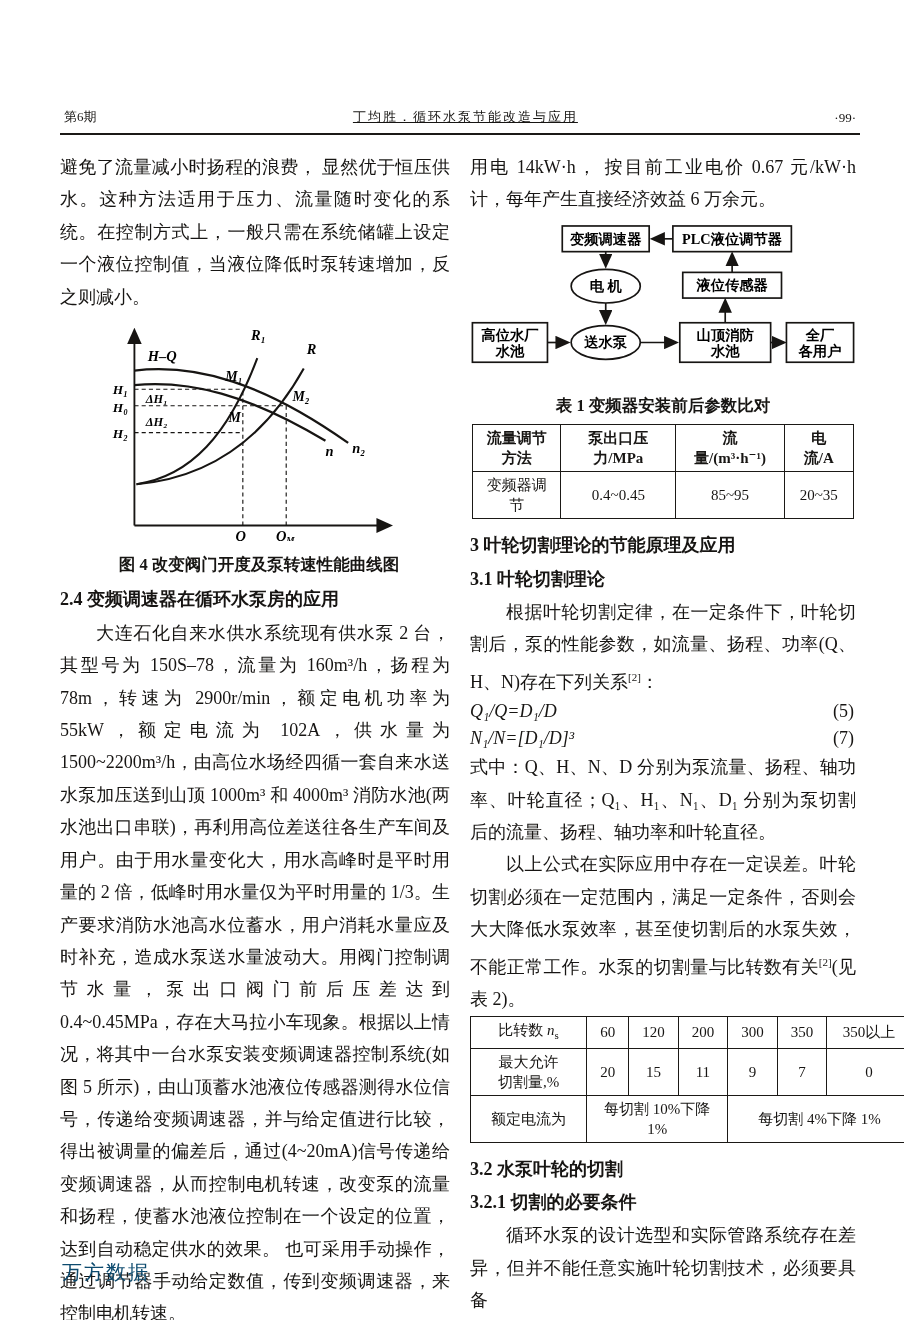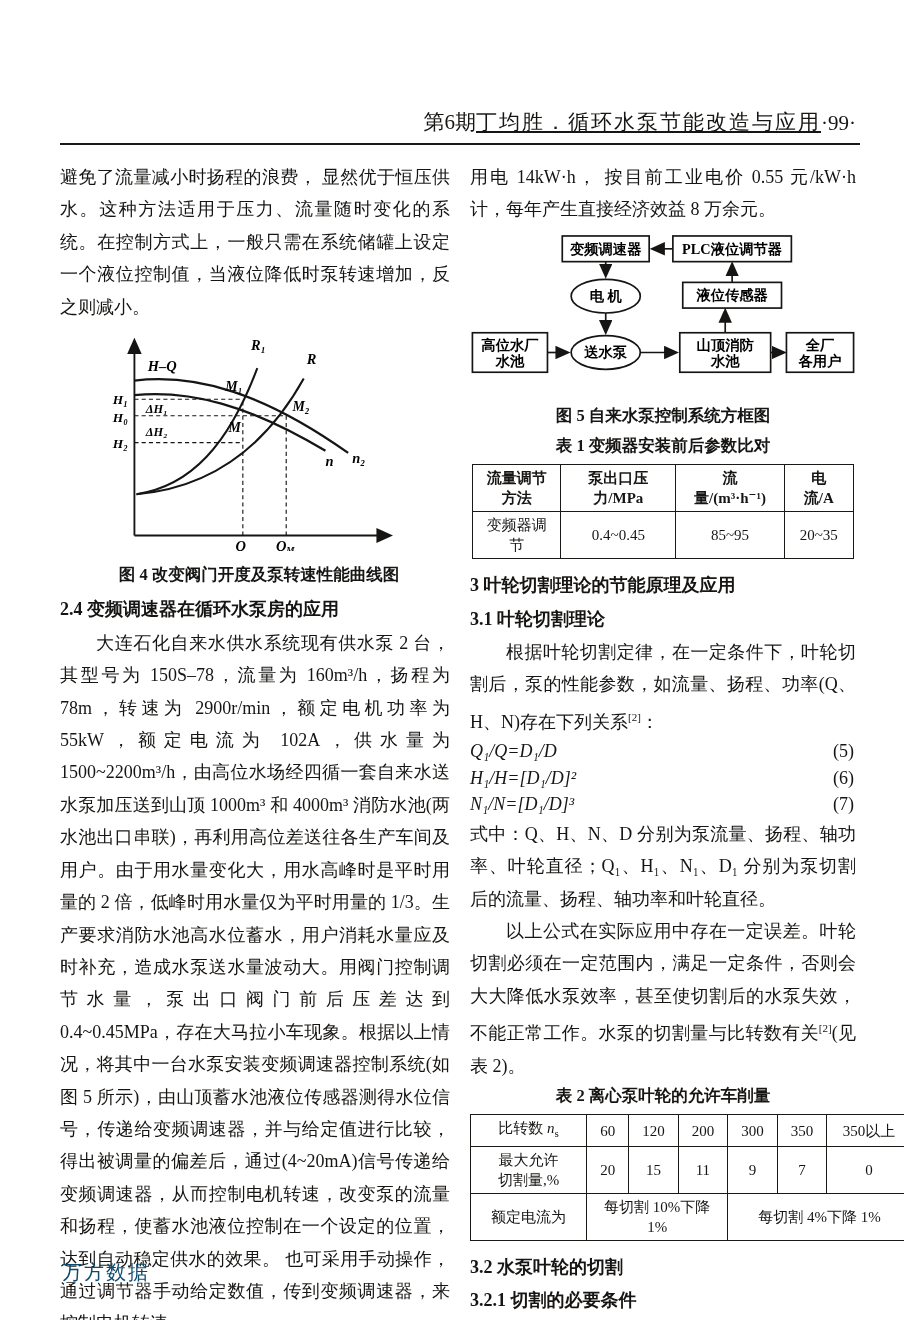--- a/index.html
+++ b/index.html
@@ -1,21 +1,21 @@
 <!DOCTYPE html>
 <html><head>
 <meta charset="utf-8">
 <style>
   html,body{margin:0;padding:0;background:#ffffff;}
   body{width:904px;height:1320px;overflow:hidden;position:relative;
        font-family:"Liberation Serif","DejaVu Serif",serif;color:#171513;}
   .page{padding:0 44px 0 60px;}
   
-  .hdr{display:flex;align-items:flex-end;justify-content:flex-end;
-       padding:108px 4px 7px 4px;border-bottom:2.5px solid #1b1916;font-size:21px;}
+  .hdr{display:flex;align-items:flex-end;justify-content:space-between;
+       padding:108px 4px 7px 4px;border-bottom:2.5px solid #1b1916;font-size:13px;}
   .hdr .mid{letter-spacing:2px;text-decoration:underline;}
   
   .cols{display:flex;gap:20px;margin-top:16px;}
   .col{width:390px;font-size:18px;line-height:32.4px;text-align:justify;}
   .col p{margin:0;}
   .indent{text-indent:2em;}
   b.h{display:block;font-weight:bold;margin:1px 0;}
   
   .fig4wrap{margin:6px 0 2px 8px;}
   .fig4cap,.fig5cap,.ttitle{font-weight:bold;text-align:center;font-size:16.5px;line-height:24px;margin:2px 0 6px 0;}
@@ -95,21 +95,21 @@
         </svg>
         <div class="fig4cap">图 4  改变阀门开度及泵转速性能曲线图</div>
       </div>
 
       <b class="h">2.4  变频调速器在循环水泵房的应用</b>
       <p class="indent">大连石化自来水供水系统现有供水泵 2 台，其型号为 150S–78，流量为 160m³/h，扬程为 78m，转速为 2900r/min，额定电机功率为 55kW，额定电流为 102A，供水量为 1500~2200m³/h，由高位水场经四循一套自来水送水泵加压送到山顶 1000m³ 和 4000m³ 消防水池(两水池出口串联)，再利用高位差送往各生产车间及用户。由于用水量变化大，用水高峰时是平时用量的 2 倍，低峰时用水量仅为平时用量的 1/3。生产要求消防水池高水位蓄水，用户消耗水量应及时补充，造成水泵送水量波动大。用阀门控制调节水量，泵出口阀门前后压差达到 0.4~0.45MPa，存在大马拉小车现象。根据以上情况，将其中一台水泵安装变频调速器控制系统(如图 5 所示)，由山顶蓄水池液位传感器测得水位信号，传递给变频调速器，并与给定值进行比较，得出被调量的偏差后，通过(4~20mA)信号传递给变频调速器，从而控制电机转速，改变泵的流量和扬程，使蓄水池液位控制在一个设定的位置，达到自动稳定供水的效果。 也可采用手动操作，通过调节器手动给定数值，传到变频调速器，来控制电机转速。</p>
 
     </div>
 
     <div class="col" style="width:386px">
-      <p>用电 14kW·h， 按目前工业电价 0.55 元/kW·h 计，每年产生直接经济效益 8 万余元。</p>
+      <p>用电 14kW·h， 按目前工业电价 0.67 元/kW·h 计，每年产生直接经济效益 6 万余元。</p>
 
       <div class="fig5wrap">
         <svg width="386" height="158" viewBox="0 0 390 160">
           <defs>
             <marker id="ah2" markerWidth="9" markerHeight="8" refX="7" refY="4" orient="auto">
               <polygon points="0,0 9,4 0,8" fill="#171513"></polygon>
             </marker>
           </defs>
 
           <rect x="93" y="2" width="88" height="26" fill="none" stroke="#171513" stroke-width="1.7"></rect>
@@ -134,21 +134,20 @@
 
           <line x1="205" y1="15" x2="185" y2="15" stroke="#171513" stroke-width="1.7" marker-end="url(#ah2)"></line>
           <line x1="137" y1="28" x2="137" y2="42" stroke="#171513" stroke-width="1.7" marker-end="url(#ah2)"></line>
           <line x1="137" y1="80" x2="137" y2="99" stroke="#171513" stroke-width="1.7" marker-end="url(#ah2)"></line>
           <line x1="78" y1="120" x2="98" y2="120" stroke="#171513" stroke-width="1.7" marker-end="url(#ah2)"></line>
           <line x1="172" y1="120" x2="208" y2="120" stroke="#171513" stroke-width="1.7" marker-end="url(#ah2)"></line>
           <line x1="304" y1="120" x2="317" y2="120" stroke="#171513" stroke-width="1.7" marker-end="url(#ah2)"></line>
           <line x1="258" y1="100" x2="258" y2="78" stroke="#171513" stroke-width="1.7" marker-end="url(#ah2)"></line>
           <line x1="265" y1="49" x2="265" y2="31" stroke="#171513" stroke-width="1.7" marker-end="url(#ah2)"></line>
         </svg>
-        <div class="fig5cap">图 5  自来水泵控制系统方框图</div>
       </div>
 
       <div class="ttitle">表 1  变频器安装前后参数比对</div>
       <table class="t1">
         <tbody>
             <tr>
           <th>流量调节方法</th>
           <th>泵出口压力/MPa</th>
           <th>流量/(m³·h⁻¹)</th>
           <th>电流/A</th>
@@ -160,27 +159,25 @@
           <td>20~35</td>
         </tr>
       </tbody>
         </table>
 
       <b class="h">3  叶轮切割理论的节能原理及应用</b>
       <b class="h">3.1  叶轮切割理论</b>
       <p class="indent"><span>根据叶轮切割定律，在一定条件下，叶轮切割后，泵的性能参数，如流量、扬程、功率(Q、H、N)存在下列关系</span><sup>[2]</sup><span>：</span></p>
 
       <div class="eq"><span>Q₁/Q=D₁/D</span><span class="num">(5)</span></div>
-      <div class="eq"><span>H₁/H=[D₁/D]²</span><span class="num">(6)</span></div>
       <div class="eq"><span>N₁/N=[D₁/D]³</span><span class="num">(7)</span></div>
 
       <p>式中：Q、H、N、D 分别为泵流量、扬程、轴功率、叶轮直径；Q₁、H₁、N₁、D₁ 分别为泵切割后的流量、扬程、轴功率和叶轮直径。</p>
       <p class="indent"><span>以上公式在实际应用中存在一定误差。叶轮切割必须在一定范围内，满足一定条件，否则会大大降低水泵效率，甚至使切割后的水泵失效，不能正常工作。水泵的切割量与比转数有关</span><sup>[2]</sup><span>(见表 2)。</span></p>
 
-      <div class="ttitle">表 2  离心泵叶轮的允许车削量</div>
       <table class="t2">
         <tbody>
             <tr>
           <th style="width:96px"><span>比转数 </span><i>n</i><sub>s</sub></th>
           <td>60</td>
           <td>120</td>
           <td>200</td>
           <td>300</td>
           <td>350</td>
           <td style="width:62px">350以上</td>

